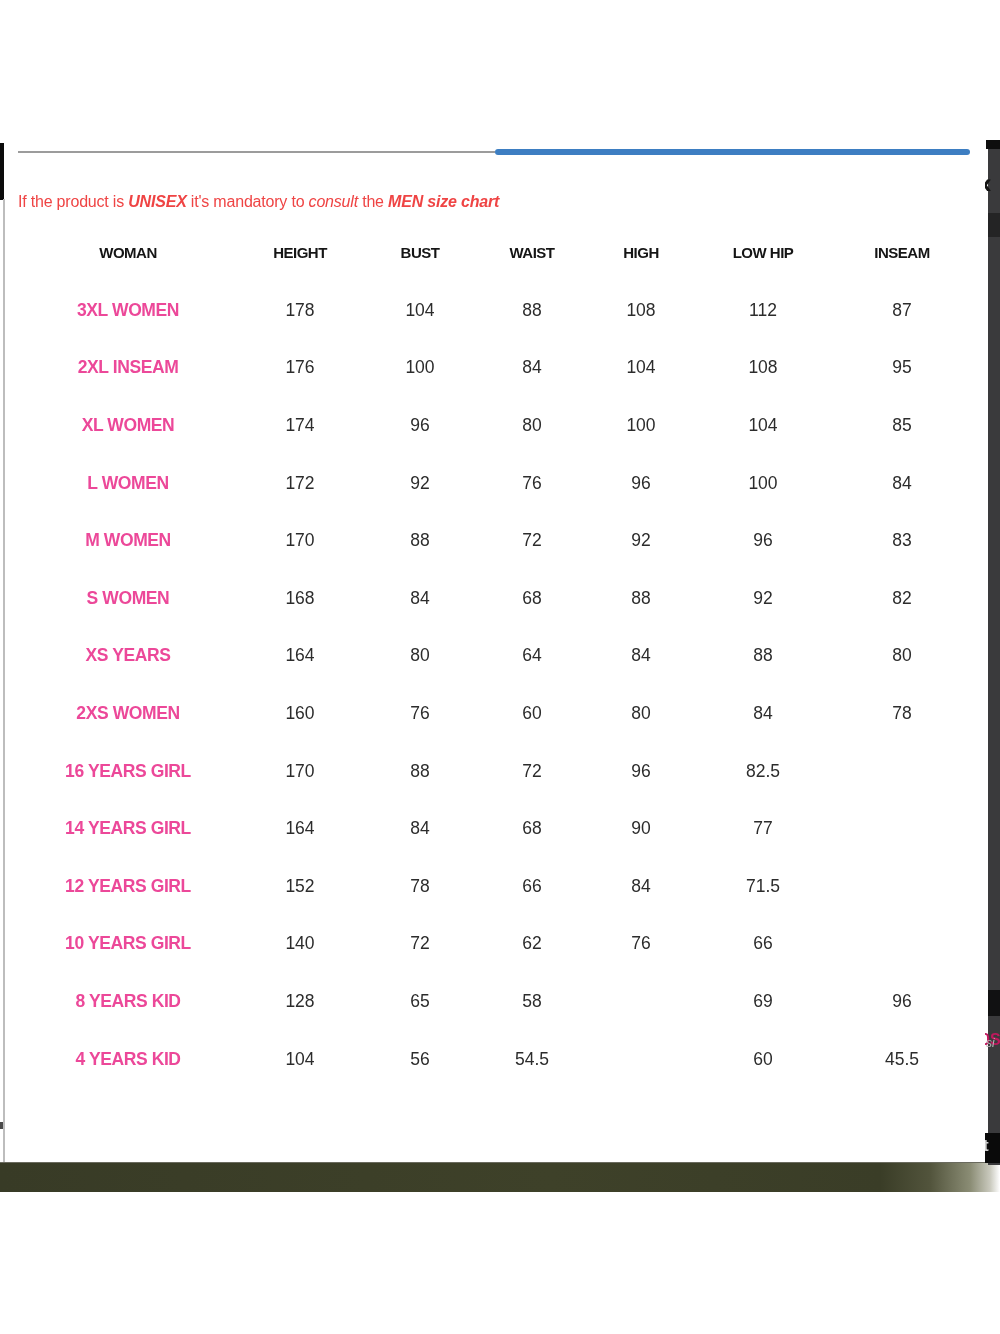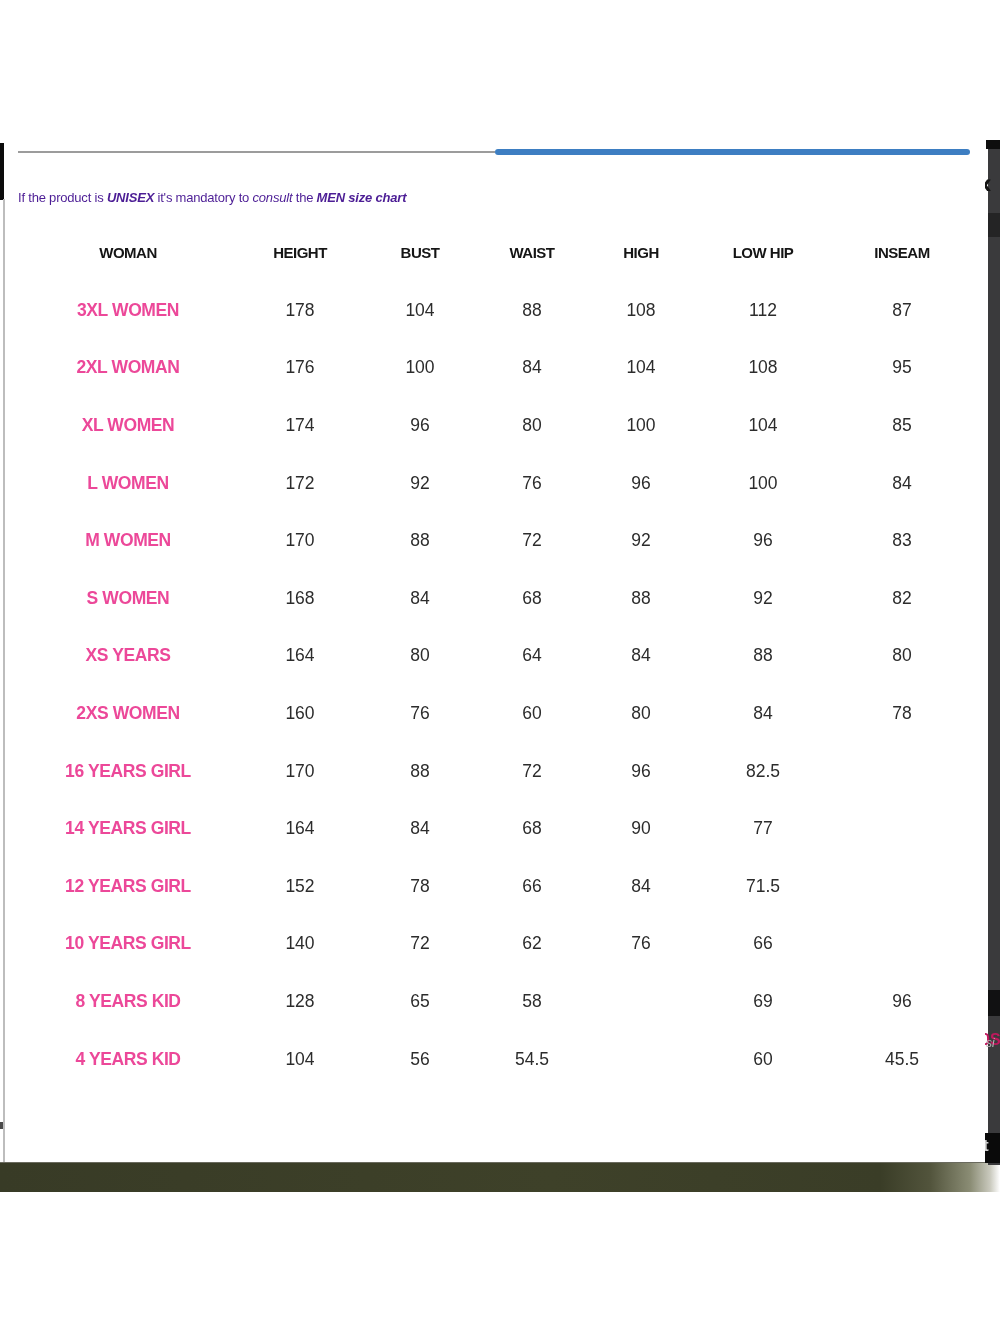--- a/index.html
+++ b/index.html
@@ -9,21 +9,21 @@
   
   .left-black-bar{position:absolute;left:0;top:143px;width:4px;height:57px;background:#0b0b0b;}
   .left-gray-line{position:absolute;left:3px;top:199px;width:2px;height:963px;background:#bdbdbd;}
   .left-edge-tick{position:absolute;left:0;top:1122px;width:3px;height:7px;background:#4a4a4a;}
 
   
   .divider-gray{position:absolute;left:18px;top:151px;width:477px;height:2px;background:#9c9c9c;}
   .divider-blue{position:absolute;left:495px;top:149px;width:475px;height:6px;background:#3d7ec2;border-radius:3px;}
 
   
-  .note{position:absolute;left:18px;top:177px;font-size:13px;letter-spacing:-0.2px;color:#4c1d95;white-space:nowrap;}
+  .note{position:absolute;left:18px;top:177px;font-size:16px;letter-spacing:-0.2px;color:#ef4444;white-space:nowrap;}
   .note .bi{font-weight:bold;font-style:italic;}
   .note .it{font-style:italic;}
 
   
   table.size-table{position:absolute;left:38px;top:224px;width:916px;border-collapse:collapse;table-layout:fixed;}
   table.size-table tr{height:57.6px;}
   table.size-table th{font-size:15px;font-weight:bold;letter-spacing:-0.5px;color:#151515;vertical-align:middle;padding:0;}
   table.size-table td{font-size:17.5px;color:#2c2c2c;text-align:center;vertical-align:middle;padding:0;}
   table.size-table td.row-label{font-weight:bold;letter-spacing:-0.4px;color:#ec4899;}
 
@@ -88,21 +88,21 @@
         <tr>
           <td class="row-label">3XL WOMEN</td>
           <td>178</td>
           <td>104</td>
           <td>88</td>
           <td>108</td>
           <td>112</td>
           <td>87</td>
         </tr>
         <tr>
-          <td class="row-label">2XL WOMAN</td>
+          <td class="row-label">2XL INSEAM</td>
           <td>176</td>
           <td>100</td>
           <td>84</td>
           <td>104</td>
           <td>108</td>
           <td>95</td>
         </tr>
         <tr>
           <td class="row-label">XL WOMEN</td>
           <td>174</td>

